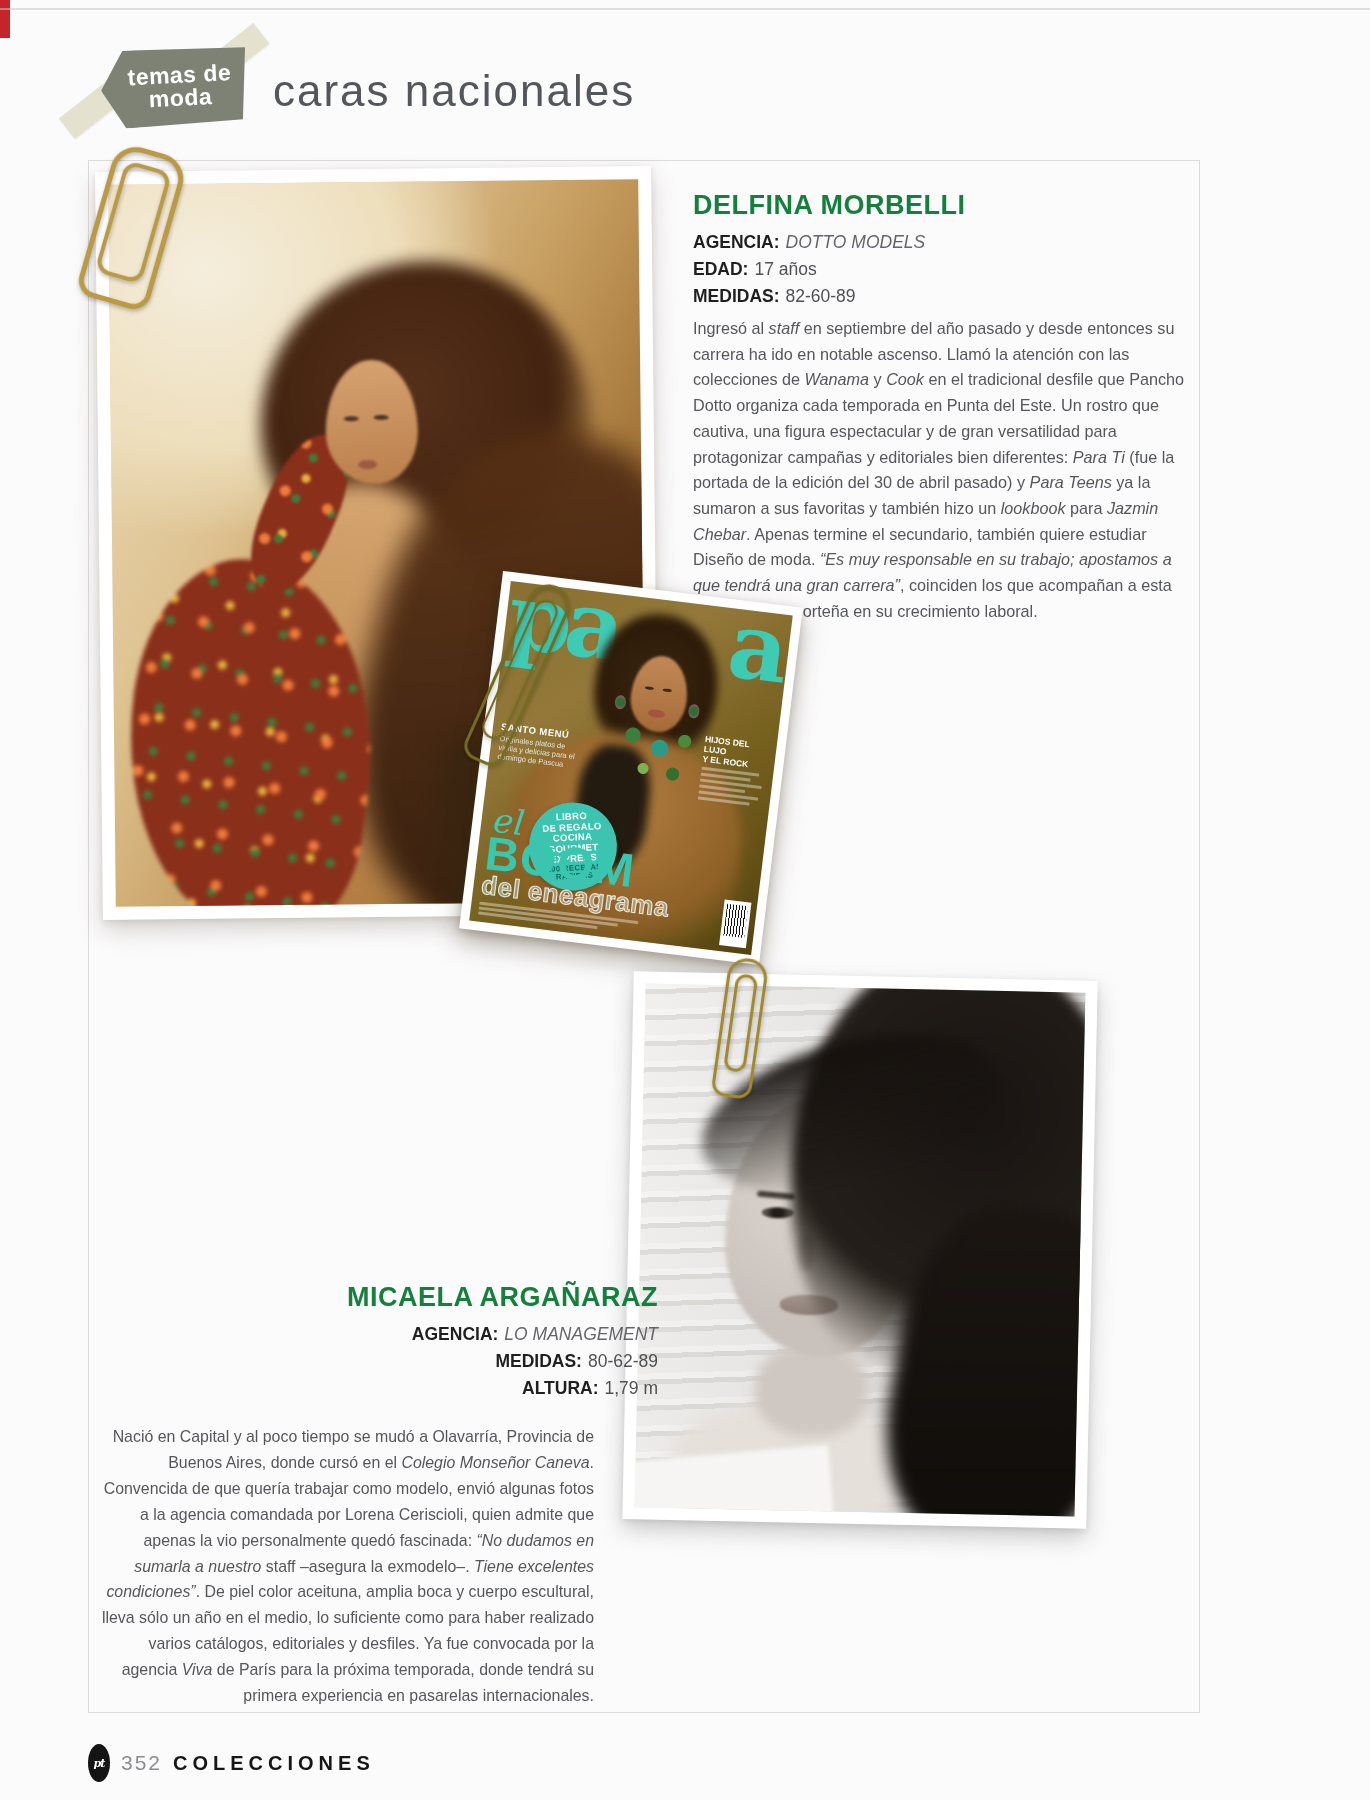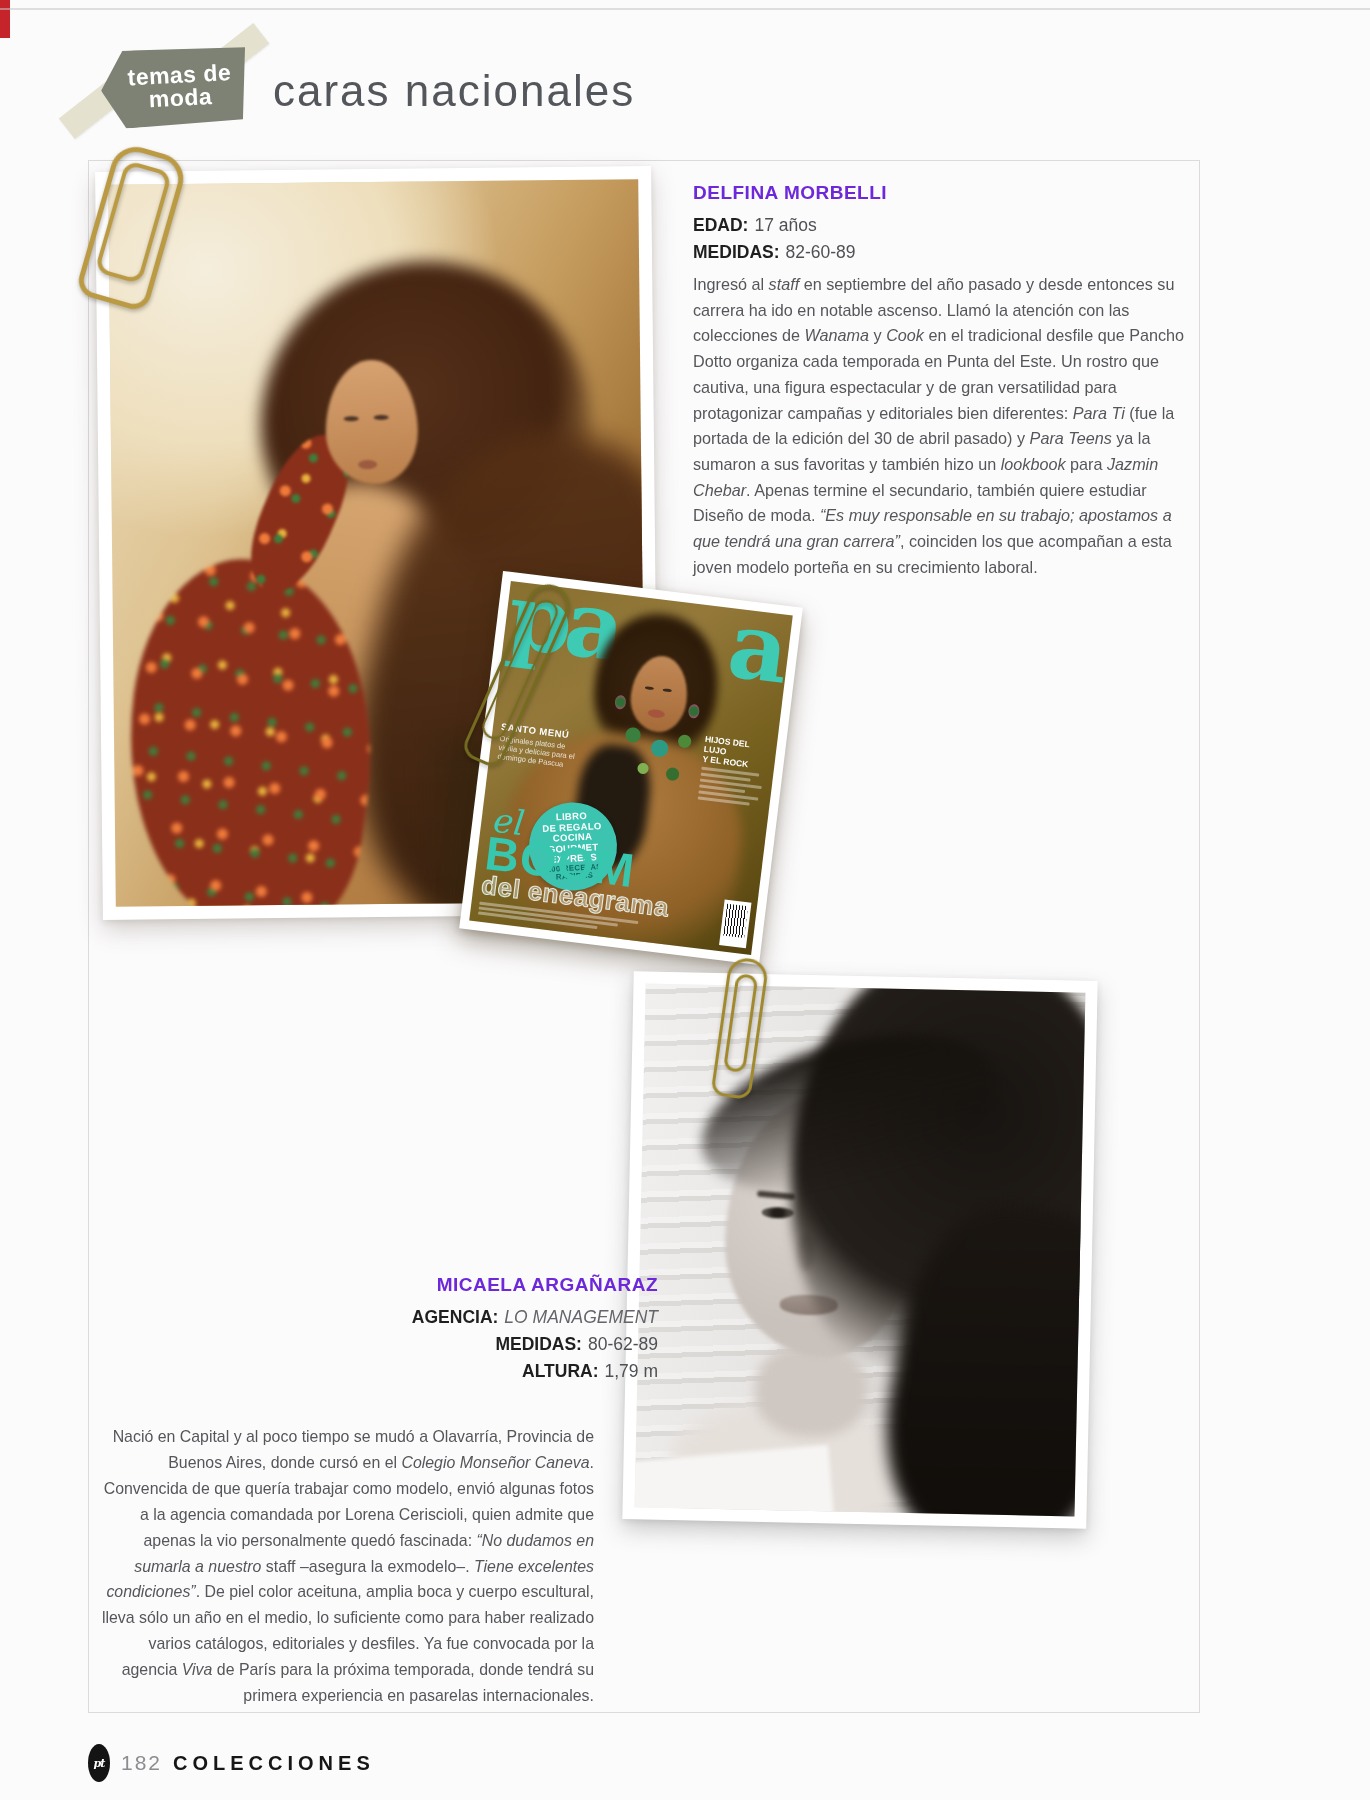--- a/index.html
+++ b/index.html
@@ -137,21 +137,21 @@
   .clip1{left:95px;top:148px;width:74px;height:158px;color:#bb9a44;transform:rotate(16deg);}
   .clip2{left:497px;top:578px;width:42px;height:192px;color:#756c20;transform:rotate(24deg);}
   .clip2 .pc-outer{border-width:3px;}
   .clip2 .pc-inner{left:9px;right:9px;border-width:2.5px;}
   .clip3{left:720px;top:958px;width:40px;height:140px;color:#a18a2e;transform:rotate(8deg);}
   .clip3 .pc-outer{border-width:3.5px;}
   .clip3 .pc-inner{left:9px;right:9px;border-width:3px;}
 
   
   .profile{position:absolute;}
-  .profile h2{margin:0 0 8px;font-size:19px;letter-spacing:.5px;color:#6d28d9;font-weight:bold;}
+  .profile h2{margin:8px 0 8px;font-size:27px;letter-spacing:.5px;color:#15803d;font-weight:bold;}
   .stat{font-size:17.5px;line-height:27px;color:#4e5054;}
   .stat b{color:#1f1f1f;margin-right:6px;}
   .stat .agency{font-style:italic;color:#63656a;}
   .bio{margin:6px 0 0;font-size:16.2px;line-height:25.7px;color:#54565a;}
   .profile-delfina{left:693px;top:182px;width:500px;}
   .profile-micaela-head{left:158px;top:1274px;width:500px;text-align:right;}
   .profile-micaela-para{left:96px;top:1418px;width:498px;text-align:right;}
   .profile-micaela-para .bio{font-size:15.9px;line-height:25.9px;}
 
   
@@ -194,20 +194,21 @@
       <div class="blob d-dark"></div>
     </div>
   </figure>
   <div class="paperclip clip1">
     <div class="pc-outer"></div>
     <div class="pc-inner"></div>
   </div>
 
   <section class="profile profile-delfina">
     <h2>DELFINA MORBELLI</h2>
+    <div class="stat"><b>AGENCIA:</b><span class="agency">DOTTO MODELS</span></div>
     <div class="stat"><b>EDAD:</b><span>17 años</span></div>
     <div class="stat"><b>MEDIDAS:</b><span>82-60-89</span></div>
     <p class="bio"><span>Ingresó al </span><i>staff</i><span> en septiembre del año pasado y desde entonces su carrera ha ido en notable ascenso. Llamó la atención con las colecciones de </span><i>Wanama</i><span> y </span><i>Cook</i><span> en el tradicional desfile que Pancho Dotto organiza cada temporada en Punta del Este. Un rostro que cautiva, una figura espectacular y de gran versatilidad para protagonizar campañas y editoriales bien diferentes: </span><i>Para Ti</i><span> (fue la portada de la edición del 30 de abril pasado) y </span><i>Para Teens</i><span> ya la sumaron a sus favoritas y también hizo un </span><i>lookbook</i><span> para </span><i>Jazmin Chebar</i><span>. Apenas termine el secundario, también quiere estudiar Diseño de moda. </span><i>“Es muy responsable en su trabajo; apostamos a que tendrá una gran carrera”</i><span>, coinciden los que acompañan a esta joven modelo porteña en su crecimiento laboral.</span></p>
   </section>
 
   <figure class="photo-frame cover" style="margin:0;">
     <div class="art">
       <div class="cover-logo">
         <span class="pa">pa</span>
         <span class="a2">a</span>
@@ -296,17 +297,17 @@
     <div class="stat"><b>AGENCIA:</b><span class="agency">LO MANAGEMENT</span></div>
     <div class="stat"><b>MEDIDAS:</b><span>80-62-89</span></div>
     <div class="stat"><b>ALTURA:</b><span>1,79 m</span></div>
   </section>
   <section class="profile profile-micaela-para">
     <p class="bio"><span>Nació en Capital y al poco tiempo se mudó a Olavarría, Provincia de Buenos Aires, donde cursó en el </span><i>Colegio Monseñor Caneva</i><span>. Convencida de que quería trabajar como modelo, envió algunas fotos a la agencia comandada por Lorena Ceriscioli, quien admite que apenas la vio personalmente quedó fascinada: </span><i>“No dudamos en sumarla a nuestro </i><span>staff</span><span> –asegura la exmodelo–. </span><i>Tiene excelentes condiciones”</i><span>. De piel color aceituna, amplia boca y cuerpo escultural, lleva sólo un año en el medio, lo suficiente como para haber realizado varios catálogos, editoriales y desfiles. Ya fue convocada por la agencia </span><i>Viva</i><span> de París para la próxima temporada, donde tendrá su primera experiencia en pasarelas internacionales.</span></p>
   </section>
 
   <footer class="footer">
     <span class="logo-circle">pt</span>
-    <span class="page-num">182</span>
+    <span class="page-num">352</span>
     <span class="section-name">COLECCIONES</span>
   </footer>
 
 </div>
 
 </body></html>

